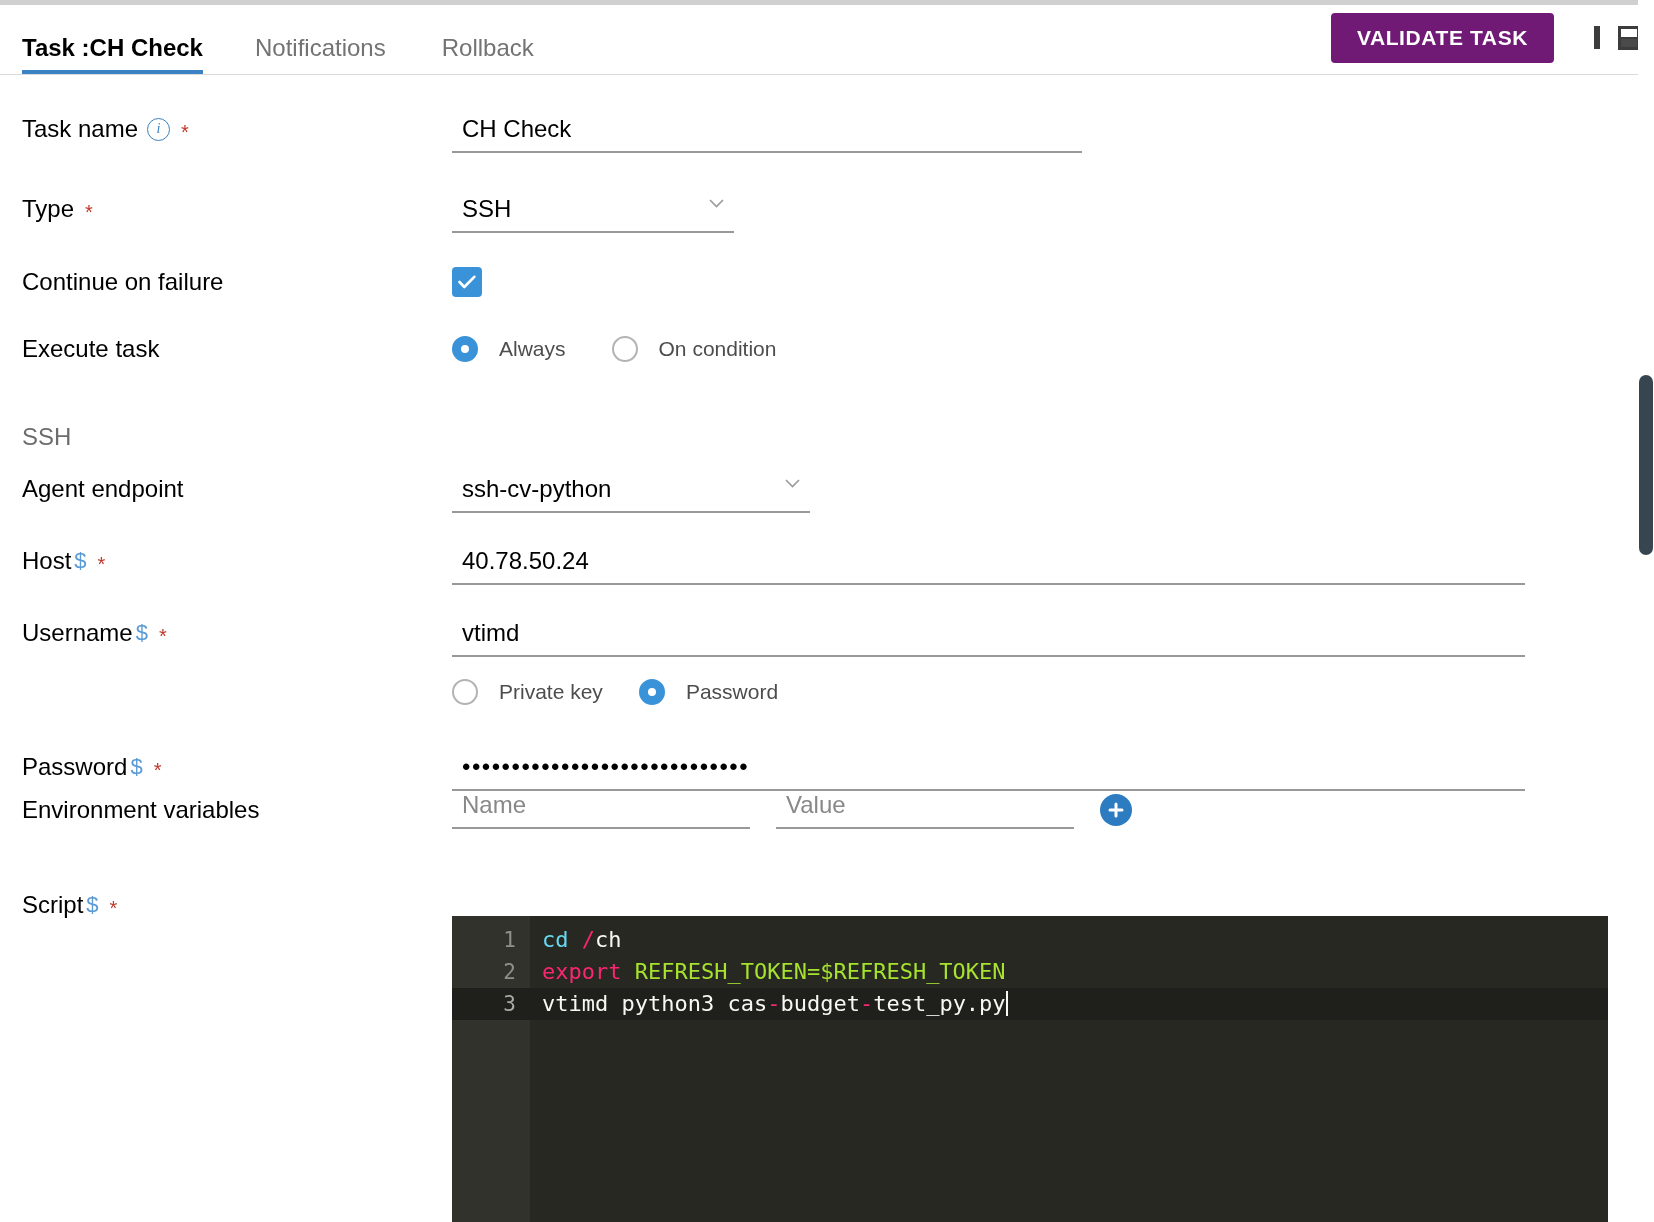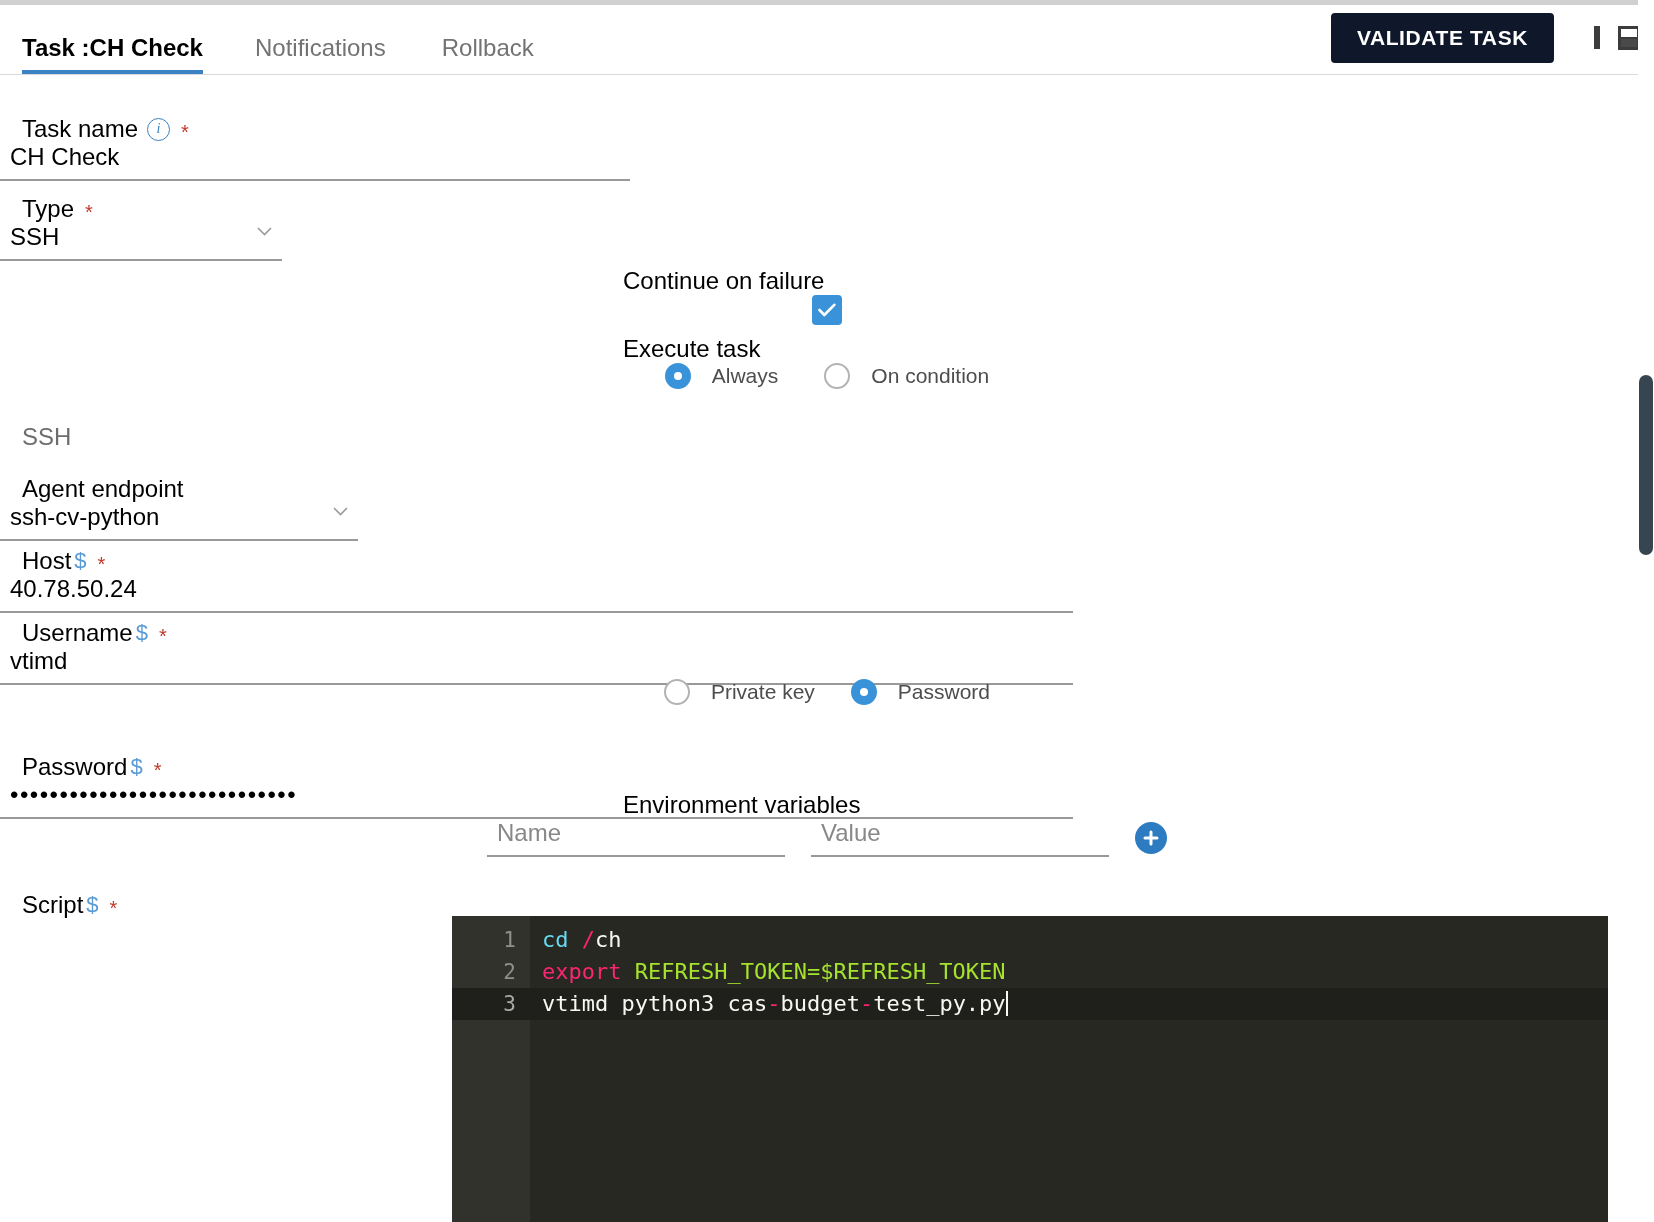--- a/index.html
+++ b/index.html
@@ -61,21 +61,21 @@
 
   .topright {
     position: absolute;
     right: 14px;
     top: 13px;
     display: flex;
     align-items: center;
     gap: 0;
   }
   .validate-btn {
-    background: #0f172a;
+    background: #701a75;
     color: #fff;
     border: none;
     border-radius: 4px;
     font-size: 21px;
     font-weight: bold;
     letter-spacing: 0.6px;
     padding: 13px 26px;
     cursor: pointer;
     font-family: "Liberation Sans", sans-serif;
   }
@@ -170,21 +170,21 @@
     font-family: "Liberation Sans", sans-serif;
     color: #000;
     outline: none;
     padding: 0 0 8px 10px;
     box-sizing: border-box;
     height: 38px;
   }
   .uline-input::placeholder { color: #888; }
 
   
-  .abs { position: absolute; flex-direction: column; }
+  .abs { position: absolute; }
 
   .select-wrap {
     position: relative;
     display: inline-block;
   }
   .select-wrap .chev {
     position: absolute;
     right: 10px;
     top: 4px;
     width: 15px;

